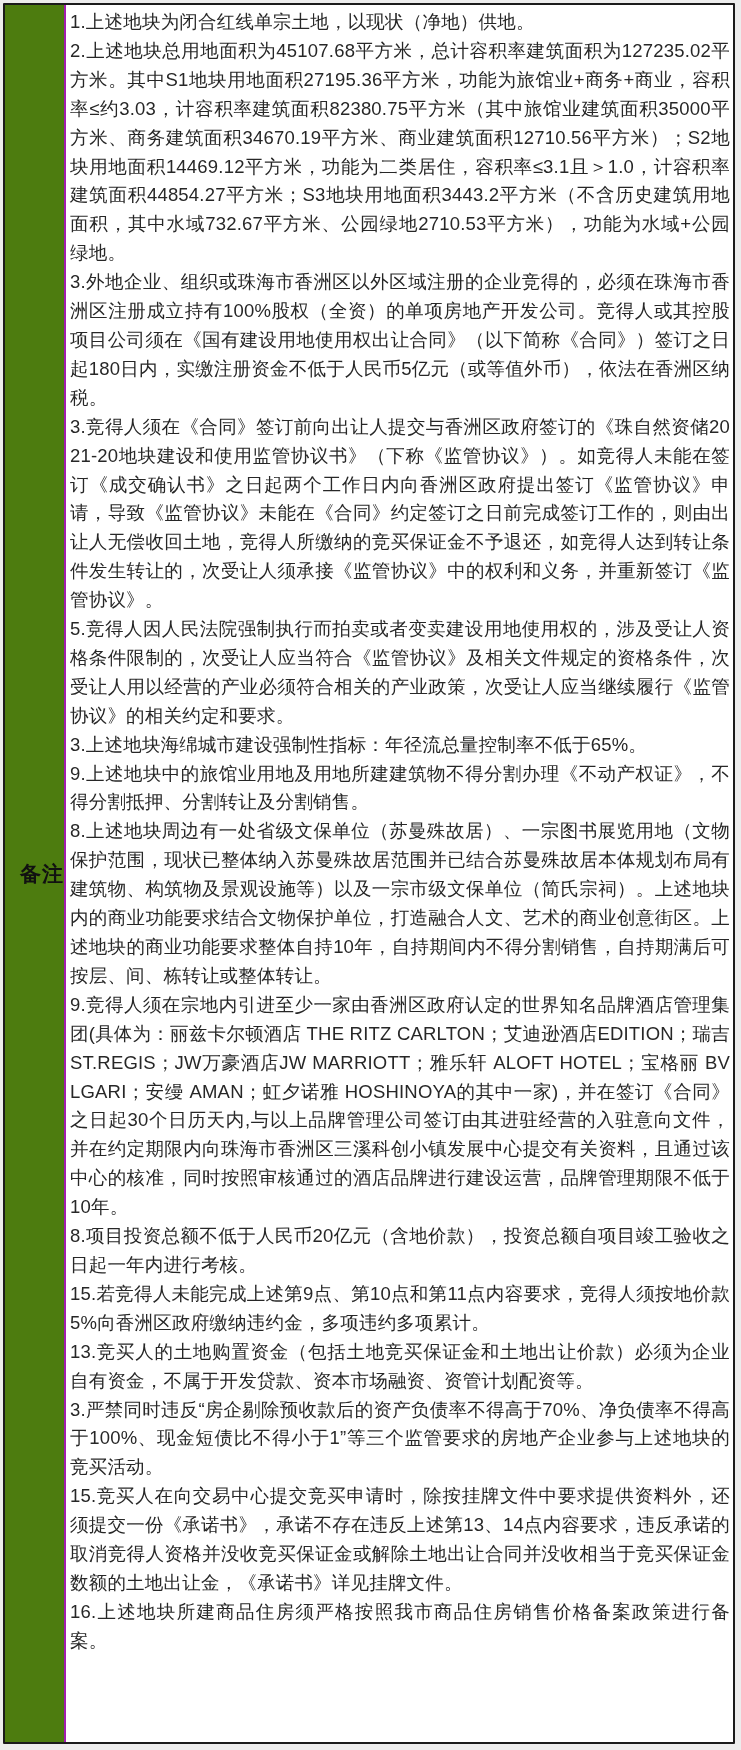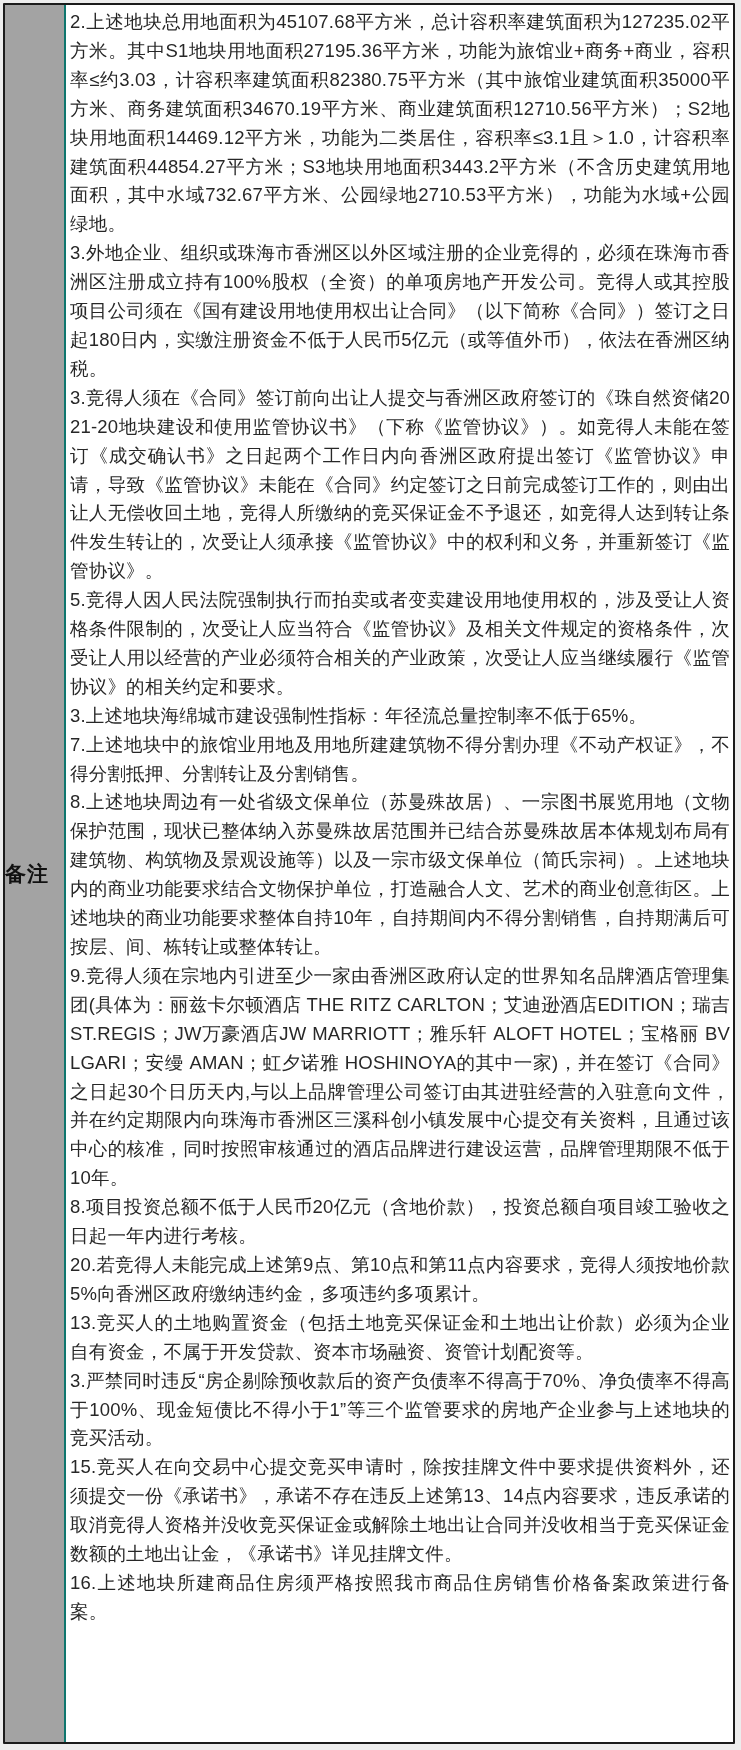--- a/index.html
+++ b/index.html
@@ -23,26 +23,26 @@
     height: 1741px;
     background: #ffffff;
     border: 2px solid #1b1b1b;
     box-sizing: border-box;
     display: flex;
     border-radius: 1px;
   }
   .label-cell {
     width: 61px;
     flex: 0 0 61px;
-    border-right: 2px solid #0f766e;
+    border-right: 2px solid #a21caf;
     box-sizing: border-box;
     display: flex;
     align-items: center;
-    justify-content: flex-start;
-    background: #a3a3a3;
+    justify-content: flex-end;
+    background: #4d7c0f;
   }
   .label-cell .row-label {
     font-size: 21px;
     font-weight: bold;
     color: #111111;
     letter-spacing: 1px;
     white-space: nowrap;
   }
   .content-cell {
     flex: 1 1 auto;
@@ -62,30 +62,31 @@
 </style>
 </head>
 <body>
 
 <div class="page">
   <div class="remarks-table">
     <div class="label-cell">
       <span class="row-label">备注</span>
     </div>
     <div class="content-cell">
+      <p class="remark">1.上述地块为闭合红线单宗土地，以现状（净地）供地。</p>
       <p class="remark">2.上述地块总用地面积为45107.68平方米，总计容积率建筑面积为127235.02平方米。其中S1地块用地面积27195.36平方米，功能为旅馆业+商务+商业，容积率≤约3.03，计容积率建筑面积82380.75平方米（其中旅馆业建筑面积35000平方米、商务建筑面积34670.19平方米、商业建筑面积12710.56平方米）；S2地块用地面积14469.12平方米，功能为二类居住，容积率≤3.1且＞1.0，计容积率建筑面积44854.27平方米；S3地块用地面积3443.2平方米（不含历史建筑用地面积，其中水域732.67平方米、公园绿地2710.53平方米），功能为水域+公园绿地。</p>
       <p class="remark">3.外地企业、组织或珠海市香洲区以外区域注册的企业竞得的，必须在珠海市香洲区注册成立持有100%股权（全资）的单项房地产开发公司。竞得人或其控股项目公司须在《国有建设用地使用权出让合同》（以下简称《合同》）签订之日起180日内，实缴注册资金不低于人民币5亿元（或等值外币），依法在香洲区纳税。</p>
       <p class="remark">3.竞得人须在《合同》签订前向出让人提交与香洲区政府签订的《珠自然资储2021-20地块建设和使用监管协议书》（下称《监管协议》）。如竞得人未能在签订《成交确认书》之日起两个工作日内向香洲区政府提出签订《监管协议》申请，导致《监管协议》未能在《合同》约定签订之日前完成签订工作的，则由出让人无偿收回土地，竞得人所缴纳的竞买保证金不予退还，如竞得人达到转让条件发生转让的，次受让人须承接《监管协议》中的权利和义务，并重新签订《监管协议》。</p>
       <p class="remark">5.竞得人因人民法院强制执行而拍卖或者变卖建设用地使用权的，涉及受让人资格条件限制的，次受让人应当符合《监管协议》及相关文件规定的资格条件，次受让人用以经营的产业必须符合相关的产业政策，次受让人应当继续履行《监管协议》的相关约定和要求。</p>
       <p class="remark">3.上述地块海绵城市建设强制性指标：年径流总量控制率不低于65%。</p>
-      <p class="remark">7.上述地块中的旅馆业用地及用地所建建筑物不得分割办理《不动产权证》，不得分割抵押、分割转让及分割销售。</p>
+      <p class="remark">9.上述地块中的旅馆业用地及用地所建建筑物不得分割办理《不动产权证》，不得分割抵押、分割转让及分割销售。</p>
       <p class="remark">8.上述地块周边有一处省级文保单位（苏曼殊故居）、一宗图书展览用地（文物保护范围，现状已整体纳入苏曼殊故居范围并已结合苏曼殊故居本体规划布局有建筑物、构筑物及景观设施等）以及一宗市级文保单位（简氏宗祠）。上述地块内的商业功能要求结合文物保护单位，打造融合人文、艺术的商业创意街区。上述地块的商业功能要求整体自持10年，自持期间内不得分割销售，自持期满后可按层、间、栋转让或整体转让。</p>
       <p class="remark">9.竞得人须在宗地内引进至少一家由香洲区政府认定的世界知名品牌酒店管理集团(具体为：丽兹卡尔顿酒店 THE RITZ CARLTON；艾迪逊酒店EDITION；瑞吉ST.REGIS；JW万豪酒店JW MARRIOTT；雅乐轩 ALOFT HOTEL；宝格丽 BVLGARI；安缦 AMAN；虹夕诺雅 HOSHINOYA的其中一家)，并在签订《合同》之日起30个日历天内,与以上品牌管理公司签订由其进驻经营的入驻意向文件，并在约定期限内向珠海市香洲区三溪科创小镇发展中心提交有关资料，且通过该中心的核准，同时按照审核通过的酒店品牌进行建设运营，品牌管理期限不低于10年。</p>
       <p class="remark">8.项目投资总额不低于人民币20亿元（含地价款），投资总额自项目竣工验收之日起一年内进行考核。</p>
-      <p class="remark">20.若竞得人未能完成上述第9点、第10点和第11点内容要求，竞得人须按地价款5%向香洲区政府缴纳违约金，多项违约多项累计。</p>
+      <p class="remark">15.若竞得人未能完成上述第9点、第10点和第11点内容要求，竞得人须按地价款5%向香洲区政府缴纳违约金，多项违约多项累计。</p>
       <p class="remark">13.竞买人的土地购置资金（包括土地竞买保证金和土地出让价款）必须为企业自有资金，不属于开发贷款、资本市场融资、资管计划配资等。</p>
       <p class="remark">3.严禁同时违反“房企剔除预收款后的资产负债率不得高于70%、净负债率不得高于100%、现金短债比不得小于1”等三个监管要求的房地产企业参与上述地块的竞买活动。</p>
       <p class="remark">15.竞买人在向交易中心提交竞买申请时，除按挂牌文件中要求提供资料外，还须提交一份《承诺书》，承诺不存在违反上述第13、14点内容要求，违反承诺的取消竞得人资格并没收竞买保证金或解除土地出让合同并没收相当于竞买保证金数额的土地出让金，《承诺书》详见挂牌文件。</p>
       <p class="remark">16.上述地块所建商品住房须严格按照我市商品住房销售价格备案政策进行备案。</p>
 
     </div>
   </div>
 </div>
 
 </body></html>

